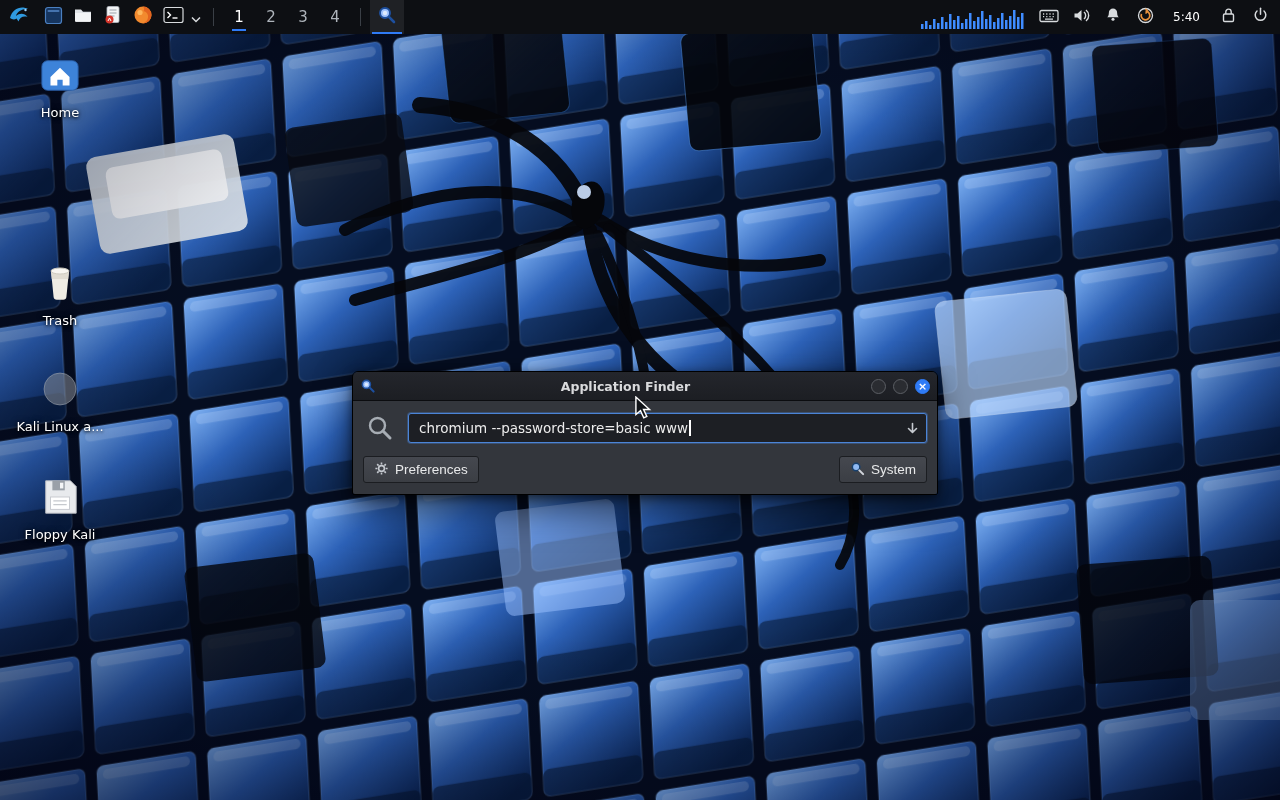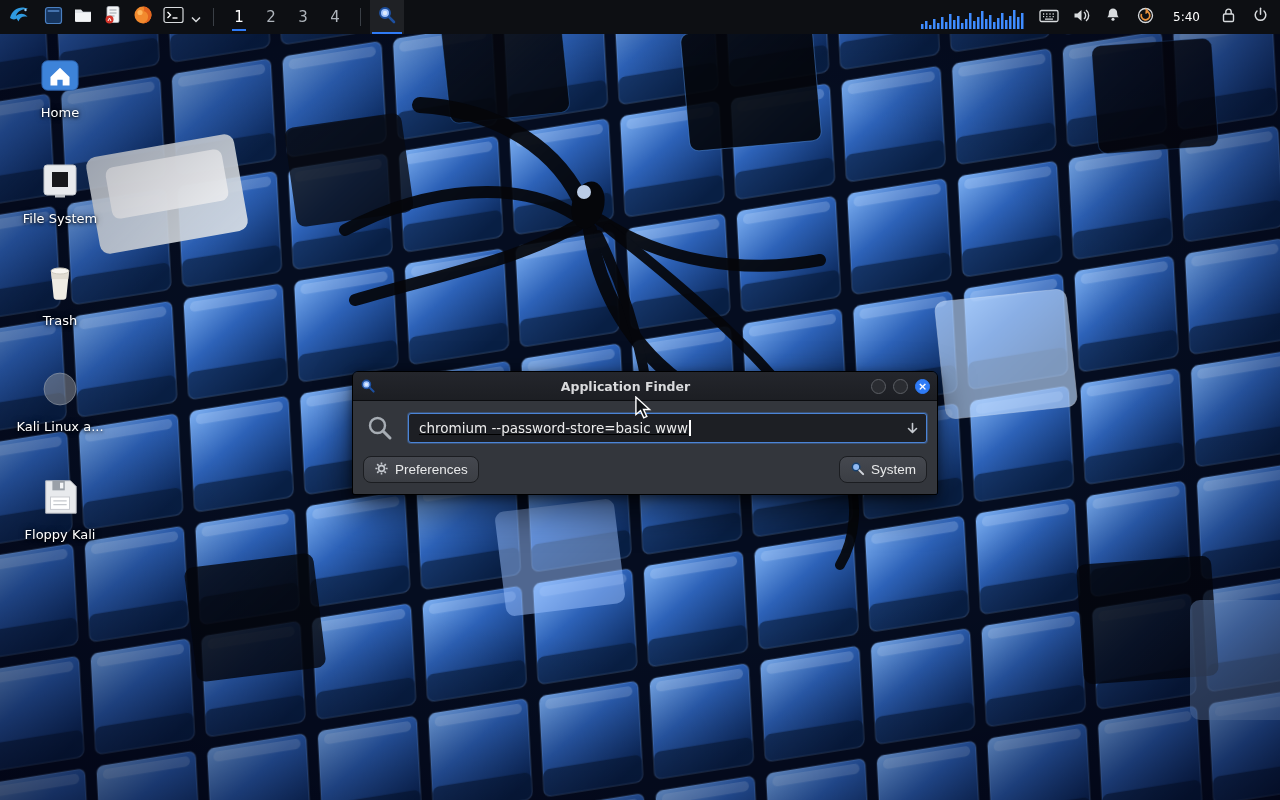--- a/index.html
+++ b/index.html
@@ -49,27 +49,27 @@
   .titlebar .t-text { flex:1; text-align:center; font-size:12.5px; font-weight:bold; color:#d9dadc; }
   .winbtns { display:flex; gap:7px; }
   .wbtn { width:15px; height:15px; border-radius:50%; background:#2a2c31; border:1px solid #5b5e64;
           display:flex; align-items:center; justify-content:center; }
   .wbtn.close { background:#2f7bf6; border-color:#2f7bf6; color:#fff; font-size:11px; font-weight:bold; line-height:1; }
   .dlg-body { background:#33363c; border-top:1px solid #0b0c0f; border-radius:0 0 2px 2px; padding:12px 10px 11px; }
   .search-row { display:flex; align-items:center; gap:11px; margin-bottom:13px; }
   .big-glass { width:34px; display:flex; justify-content:center; }
   .entry { position:relative; flex:1; height:30px; background:#1d1f24; border:1px solid #4b84d6;
            box-shadow:0 0 0 1px rgba(75,132,214,0.35); border-radius:3px;
-           display:flex; align-items:center; padding:0 28px 0 10px; cursor:text;text-decoration:underline; }
+           display:flex; align-items:center; padding:0 28px 0 10px; cursor:text; }
   .entry-text { font-size:13.5px; color:#ececec; white-space:pre; overflow:hidden; }
   .caret { width:1.5px; height:16px; background:#ffffff; margin-left:1px; }
   .entry-arrow { position:absolute; right:7px; top:0; bottom:0; display:flex; align-items:center; }
   .btn-row { display:flex; justify-content:space-between; }
   .btn { display:inline-flex; align-items:center; gap:6px; height:27px; padding:0 10px;
-         background:linear-gradient(#45484f,#3b3e44); border:1px solid #1b1d21; border-radius:8px;
+         background:linear-gradient(#45484f,#3b3e44); border:1px solid #1b1d21; border-radius:3px;
          color:#e8e9ea; font-size:13.5px; }
 
   .cursor { position:absolute; left:634px; top:396px; z-index:60; }
 </style>
 </head>
 <body>
 
 <div class="screen">
 
   <div class="wallpaper">
@@ -320,30 +320,20 @@
   <div class="desktop-icon" style="top:52px;">
     <span class="ic">
       <svg width="42" height="40" viewBox="0 0 44 42">
         <rect x="3" y="6" width="38" height="31" rx="6" fill="#3d83d9" stroke="#2a5ea6" stroke-width="1"></rect>
         <path d="M12,23 L22,13.5 L32,23 v9 h-7.2 v-6 h-5.6 v6 H12 z" fill="#ffffff"></path>
       </svg>
     </span>
     <span class="lbl">Home</span>
   </div>
 
-  <div class="desktop-icon" style="top:158px;">
-    <span class="ic">
-      <svg width="38" height="36" viewBox="0 0 38 36">
-        <rect x="3" y="2" width="32" height="30" rx="3" fill="#e8eaed" stroke="#c0c4ca" stroke-width="1"></rect>
-        <rect x="11" y="9" width="16" height="15" fill="#17181b"></rect>
-        <rect x="14" y="32" width="10" height="2.5" fill="#c0c4ca"></rect>
-      </svg>
-    </span>
-    <span class="lbl">File System</span>
-  </div>
 
   <div class="desktop-icon" style="top:366px;">
     <span class="ic">
       <svg width="40" height="40" viewBox="0 0 40 40">
         <circle cx="20" cy="20" r="16" fill="#858b94" opacity="0.55"></circle>
         <circle cx="20" cy="20" r="16" stroke="#aab0b8" stroke-opacity="0.5" fill="none"></circle>
       </svg>
     </span>
     <span class="lbl">Kali Linux a...</span>
   </div>

